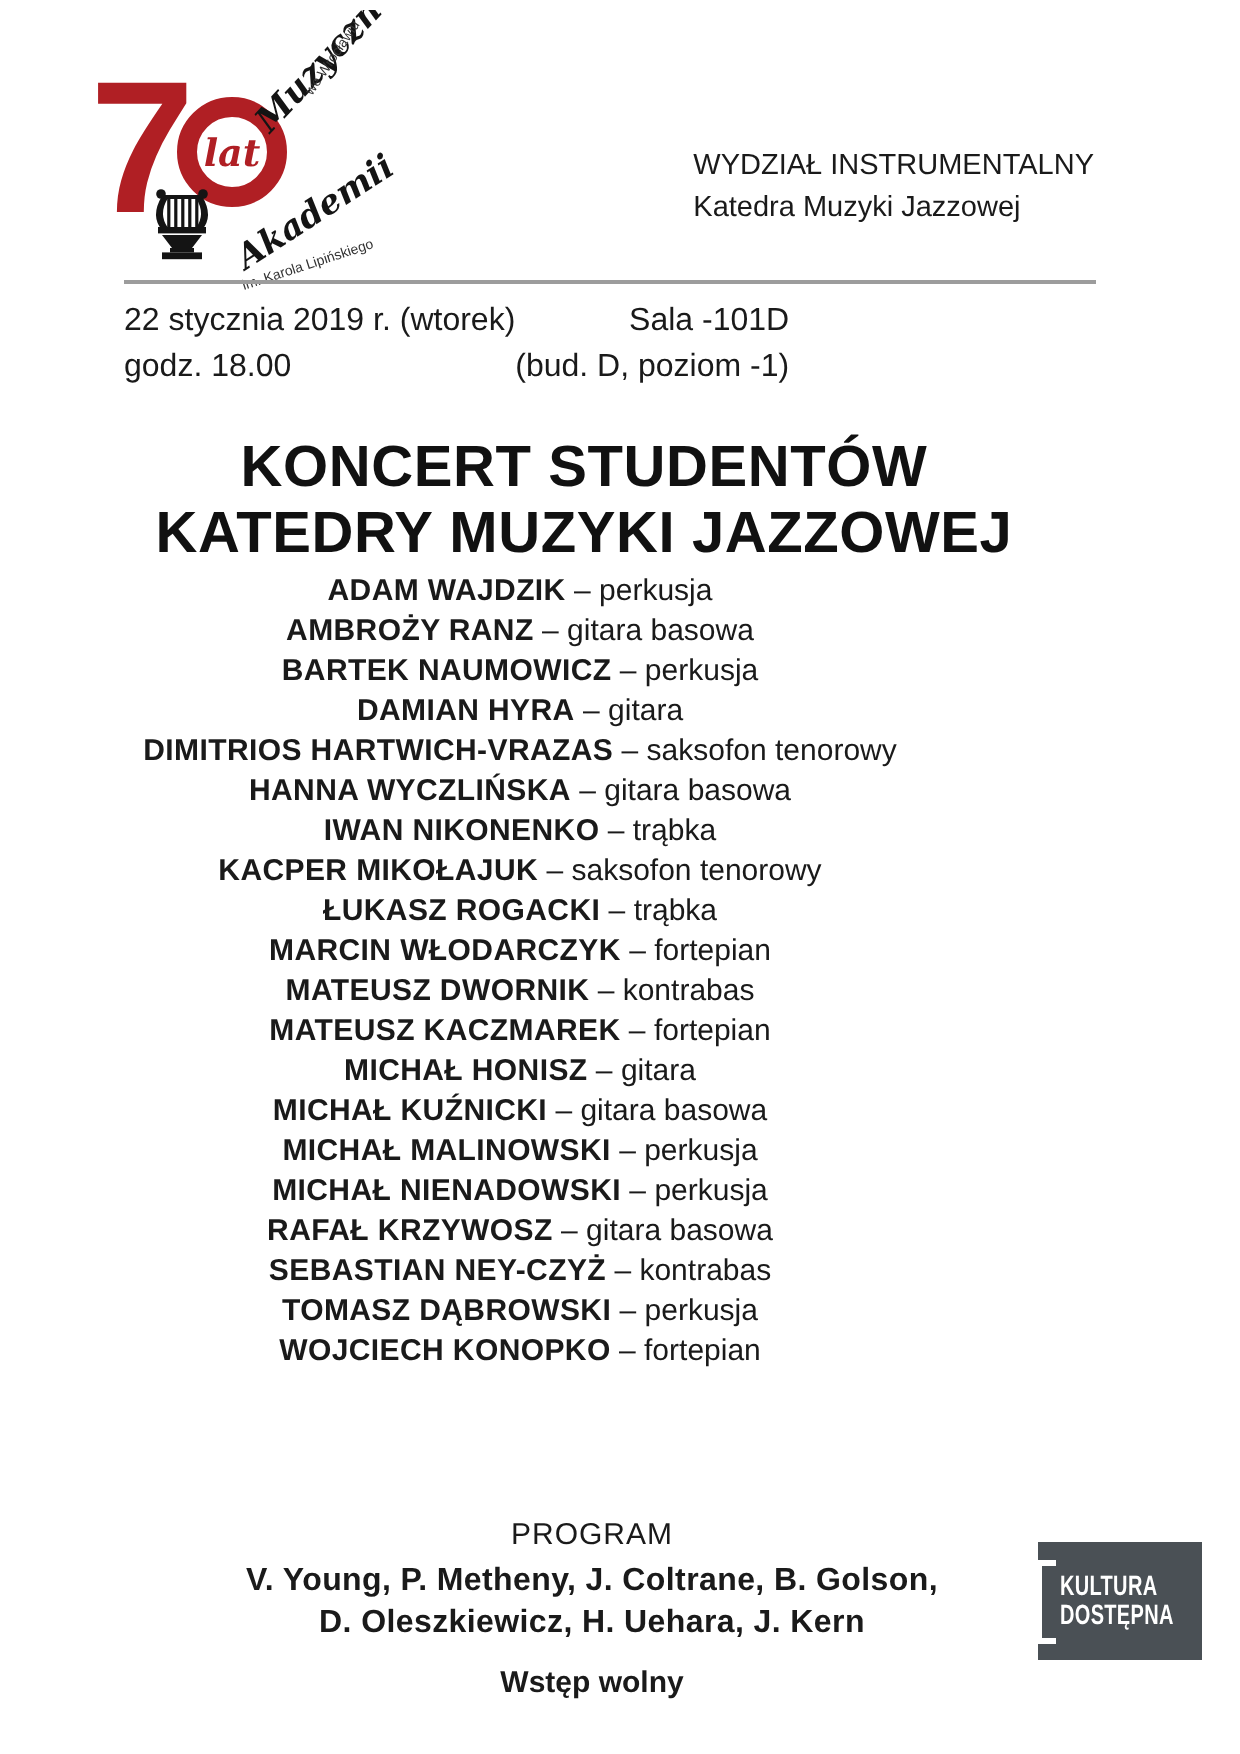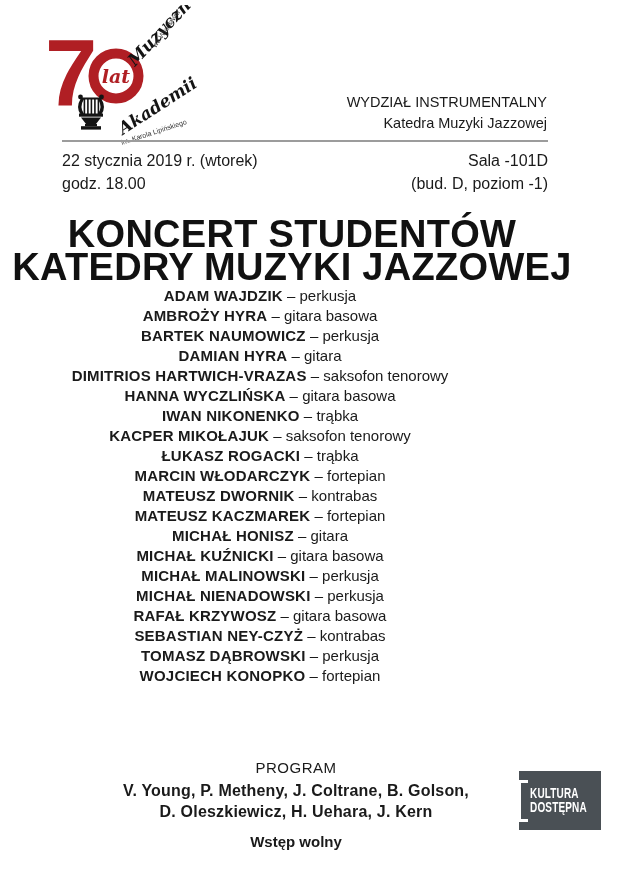--- a/index.html
+++ b/index.html
@@ -8,39 +8,39 @@
     font-family:"Liberation Sans",sans-serif;color:#1a1a1a;
     -webkit-font-smoothing:antialiased;
   }
   .page{position:relative;width:620px;height:877px;background:#fff;overflow:hidden;}
 
   
   .logo{position:absolute;left:35px;top:5px;width:170px;height:140px;}
 
   
   .header-right{
-    position:absolute;top:92px;right:73px;text-align:right;
+    position:absolute;top:73px;right:73px;text-align:left;
     font-size:14.5px;line-height:21px;color:#1a1a1a;
   }
 
   
   .rule{position:absolute;top:140px;left:62px;width:486px;height:0;border-top:2px solid #9c9c9c;}
 
   
   .info-row{
     position:absolute;top:149px;left:62px;width:486px;
-    display:flex;justify-content:space-between;
+    display:flex;justify-content:flex-start;
     font-size:16px;line-height:23px;
   }
   .info-right{text-align:right;}
 
   
   .title{
     position:absolute;top:218px;left:0;width:584px;text-align:center;
-    font-weight:bold;font-size:38px;line-height:33px;letter-spacing:0.3px;color:#111;
+    font-weight:bold;font-size:29px;line-height:33px;letter-spacing:0.3px;color:#111;
   }
 
   
   .performers{
     position:absolute;top:286px;left:0;width:520px;text-align:center;
     font-size:15px;line-height:20px;color:#1a1a1a;
   }
   .performer-row .pname{font-weight:bold;letter-spacing:0.2px;}
   .performer-row .pinstr{font-weight:normal;}
 
@@ -118,21 +118,21 @@
     </div>
   </div>
 
   <div class="title">
     <div>KONCERT STUDENTÓW</div>
     <div>KATEDRY MUZYKI JAZZOWEJ</div>
   </div>
 
   <div class="performers">
       <div class="performer-row"><span class="pname">ADAM WAJDZIK</span><span> – </span><span class="pinstr">perkusja</span></div>
-      <div class="performer-row"><span class="pname">AMBROŻY HYRA</span><span> – </span><span class="pinstr">gitara basowa</span></div>
+      <div class="performer-row"><span class="pname">AMBROŻY RANZ</span><span> – </span><span class="pinstr">gitara basowa</span></div>
       <div class="performer-row"><span class="pname">BARTEK NAUMOWICZ</span><span> – </span><span class="pinstr">perkusja</span></div>
       <div class="performer-row"><span class="pname">DAMIAN HYRA</span><span> – </span><span class="pinstr">gitara</span></div>
       <div class="performer-row"><span class="pname">DIMITRIOS HARTWICH-VRAZAS</span><span> – </span><span class="pinstr">saksofon tenorowy</span></div>
       <div class="performer-row"><span class="pname">HANNA WYCZLIŃSKA</span><span> – </span><span class="pinstr">gitara basowa</span></div>
       <div class="performer-row"><span class="pname">IWAN NIKONENKO</span><span> – </span><span class="pinstr">trąbka</span></div>
       <div class="performer-row"><span class="pname">KACPER MIKOŁAJUK</span><span> – </span><span class="pinstr">saksofon tenorowy</span></div>
       <div class="performer-row"><span class="pname">ŁUKASZ ROGACKI</span><span> – </span><span class="pinstr">trąbka</span></div>
       <div class="performer-row"><span class="pname">MARCIN WŁODARCZYK</span><span> – </span><span class="pinstr">fortepian</span></div>
       <div class="performer-row"><span class="pname">MATEUSZ DWORNIK</span><span> – </span><span class="pinstr">kontrabas</span></div>
       <div class="performer-row"><span class="pname">MATEUSZ KACZMAREK</span><span> – </span><span class="pinstr">fortepian</span></div>

